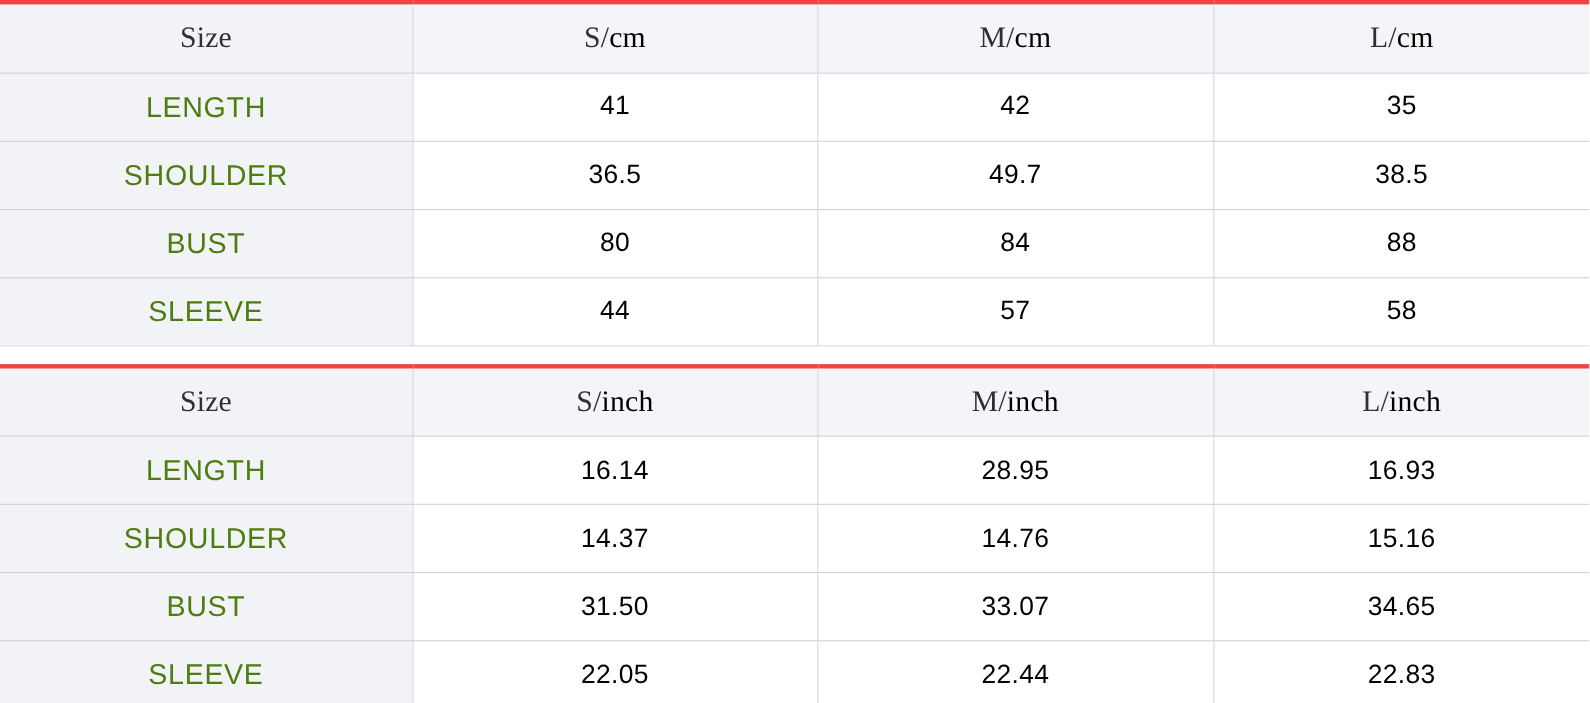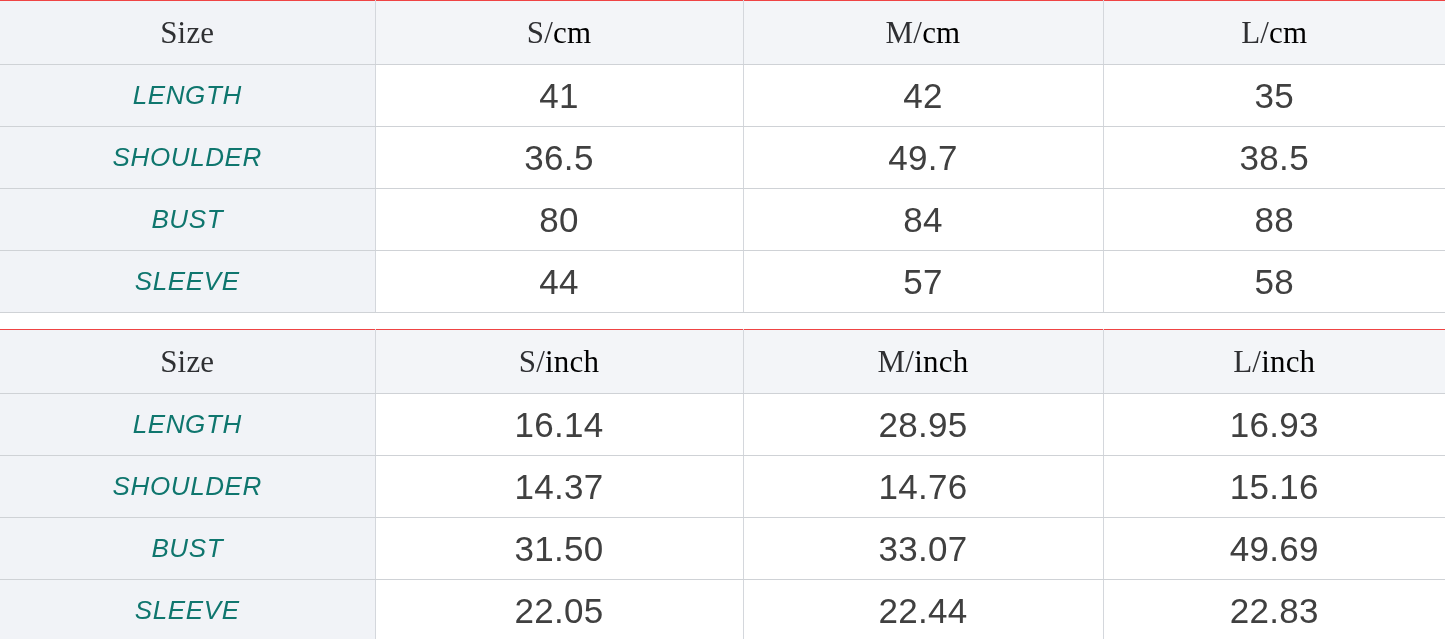--- a/index.html
+++ b/index.html
@@ -45,51 +45,50 @@
   }
   table.size-table th:last-child,
   table.size-table td:last-child {
     border-right: none;
   }
 
   
   table.size-table thead tr { height: 64px; }
   table.size-table thead th {
     background: #f3f5f8;
-    border-top: 1px solid #ef4444;
+    border-top: 4px solid #ef4444;
     font-family: "Liberation Serif", "DejaVu Serif", serif;
-    font-size: 31px;
+    font-size: 27px;
     font-weight: 400;
     color: #2f3033;
     letter-spacing: .2px;
     margin-left: 16px;
   }
   .unit-red { color: #000000; }
 
   
   table.size-table td.label-cell,
   table.size-table th.label-cell {
     background: #f1f3f7;
   }
   table.size-table td.label-cell {
     font-family: "Liberation Sans Narrow", "Liberation Sans", sans-serif;
     font-size: 26px;
     font-weight: 400;
-    color: #0f766e;
+    color: #4d7c0f;
     letter-spacing: .6px;
-    font-style: italic;
   }
 
   
   table.size-table td.value-cell {
     background: #ffffff;
     font-family: "Liberation Sans Narrow", "Liberation Sans", sans-serif;
-    font-size: 35px;
+    font-size: 24px;
     font-weight: 400;
-    color: #404040;
+    color: #000000;
     letter-spacing: .3px;
   }
 
   .table-gap {
     height: 16px;
     background: #ffffff;
     width: 1445px;
   }
 </style>
 </head>
@@ -167,21 +166,21 @@
       <tr>
         <td class="label-cell">SHOULDER</td>
         <td class="value-cell">14.37</td>
         <td class="value-cell">14.76</td>
         <td class="value-cell">15.16</td>
       </tr>
       <tr>
         <td class="label-cell">BUST</td>
         <td class="value-cell">31.50</td>
         <td class="value-cell">33.07</td>
-        <td class="value-cell">49.69</td>
+        <td class="value-cell">34.65</td>
       </tr>
       <tr>
         <td class="label-cell">SLEEVE</td>
         <td class="value-cell">22.05</td>
         <td class="value-cell">22.44</td>
         <td class="value-cell">22.83</td>
       </tr>
     </tbody>
   </table>
 

